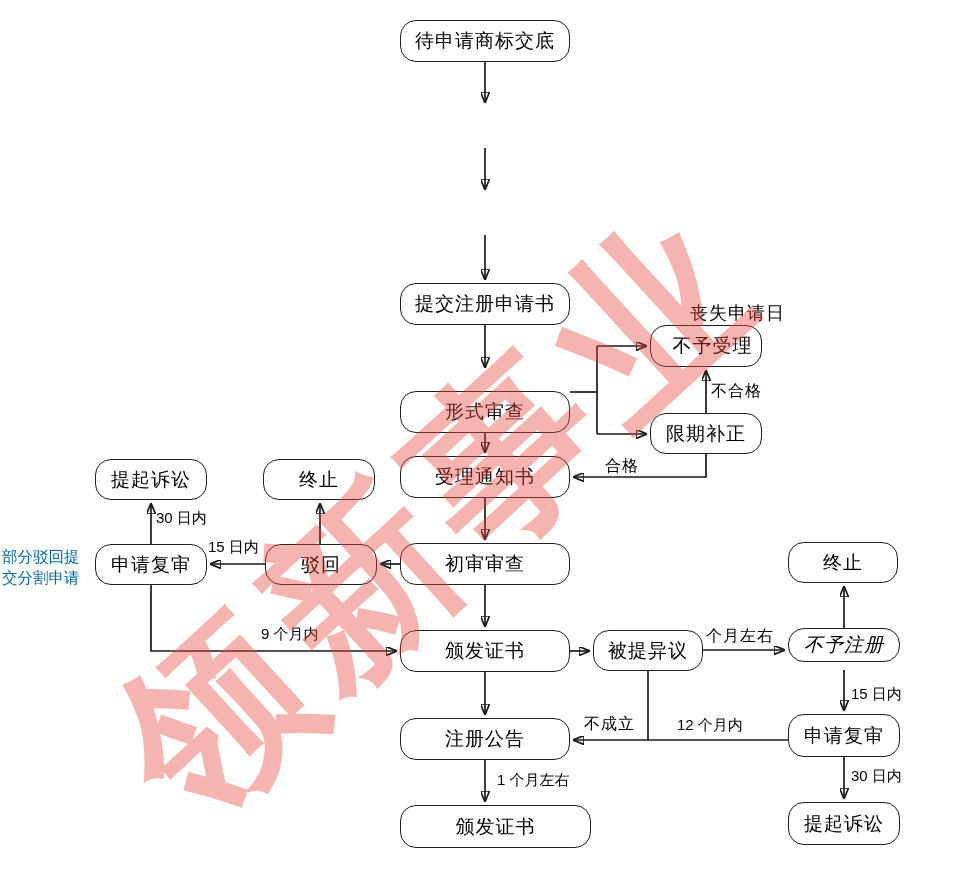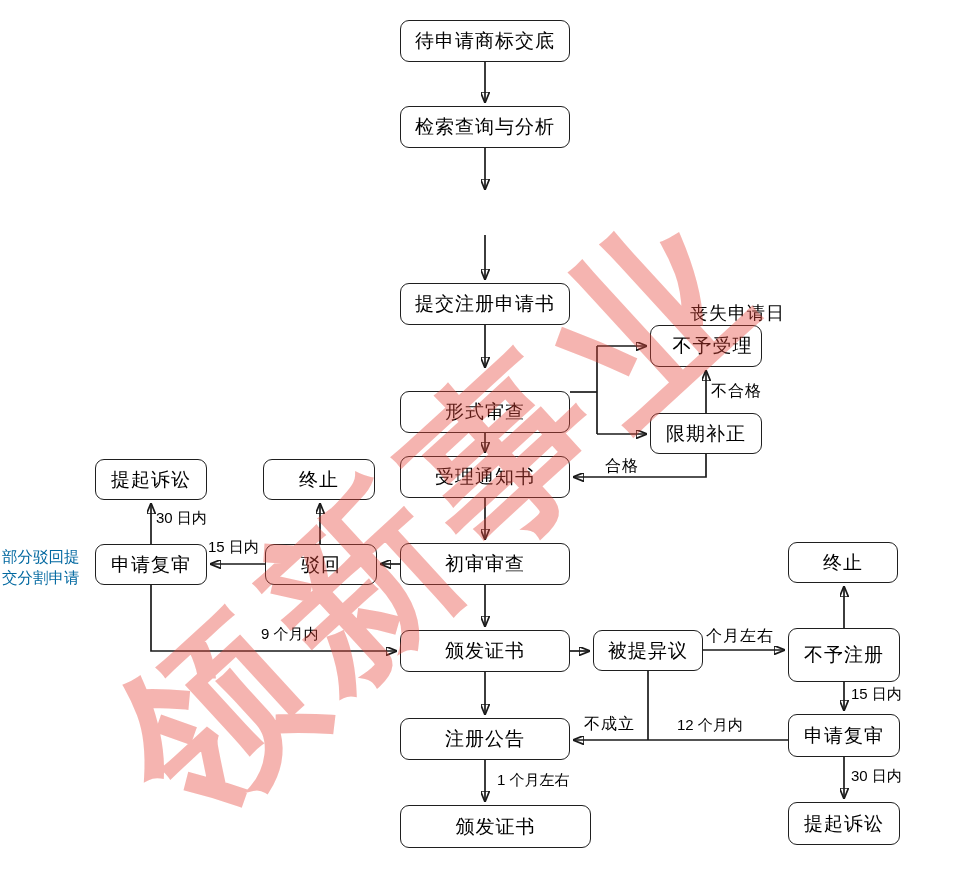--- a/index.html
+++ b/index.html
@@ -9,21 +9,21 @@
     width: 965px;
     height: 895px;
     background: #ffffff;
     overflow: hidden;
     font-family: "Liberation Serif", "DejaVu Serif", serif;
   }
   .node {
     position: absolute;
     background: #ffffff;
     border: 1.5px solid #1f1f1f;
-    border-radius: 9px;
+    border-radius: 16px;
     display: flex;
     align-items: center;
     justify-content: center;
     font-size: 19px;
     color: #000000;
     letter-spacing: 1px;
     white-space: nowrap;
     z-index: 2;
     text-align: center;
   }
@@ -92,21 +92,21 @@
   .n-correction     { left:650px; top:413px; width:112px; height:41px; }
   .n-accept-notice  { left:400px; top:456px; width:170px; height:42px; }
   .n-prelim-exam    { left:400px; top:543px; width:170px; height:42px; }
   .n-lawsuit-left   { left:95px;  top:459px; width:112px; height:41px; }
   .n-stop-left      { left:263px; top:459px; width:112px; height:41px; }
   .n-review-left    { left:95px;  top:544px; width:112px; height:41px; }
   .n-reject         { left:265px; top:544px; width:112px; height:41px; }
   .n-prelim-pub     { left:400px; top:630px; width:170px; height:42px; }
   .n-objection      { left:593px; top:630px; width:110px; height:41px; }
   .n-stop-right     { left:788px; top:542px; width:110px; height:41px; }
-  .n-no-reg         { left:788px; top:628px; width:112px; height:54px; }
+  .n-no-reg         { left:788px; top:628px; width:112px; height:34px;font-style:italic; }
   .n-review-right   { left:788px; top:714px; width:112px; height:43px; }
   .n-lawsuit-right  { left:788px; top:802px; width:112px; height:43px; }
   .n-reg-pub        { left:400px; top:718px; width:170px; height:42px; }
   .n-cert           { left:400px; top:805px; width:191px; height:43px; }
 
   
   .l-lose-date       { left:690px; top:301px; font-size:18px; }
   .l-unqualified     { left:711px; top:381px; }
   .l-qualified       { left:605px; top:456px; }
   .l-days15-left     { left:208px; top:538px; }
@@ -163,21 +163,20 @@
     <path d="M844 628 V587" marker-end="url(#ah)"></path>
     <path d="M844 670 V710" marker-end="url(#ah)"></path>
 
     <path d="M648 671 V740"></path>
     <path d="M788 740 H574" marker-end="url(#ah)"></path>
 
     <path d="M844 757 V798" marker-end="url(#ah)"></path>
   </svg>
 
   <div class="node n-draft">待申请商标交底</div>
-  <div class="node n-search">检索查询与分析</div>
   <div class="node n-submit">提交注册申请书</div>
   <div class="node n-formal">形式审查</div>
   <div class="node n-not-accept">不予受理</div>
   <div class="node n-correction">限期补正</div>
   <div class="node n-accept-notice">受理通知书</div>
   <div class="node n-prelim-exam">初审审查</div>
   <div class="node n-lawsuit-left">提起诉讼</div>
   <div class="node n-stop-left">终止</div>
   <div class="node n-review-left">申请复审</div>
   <div class="node n-reject">驳回</div>

